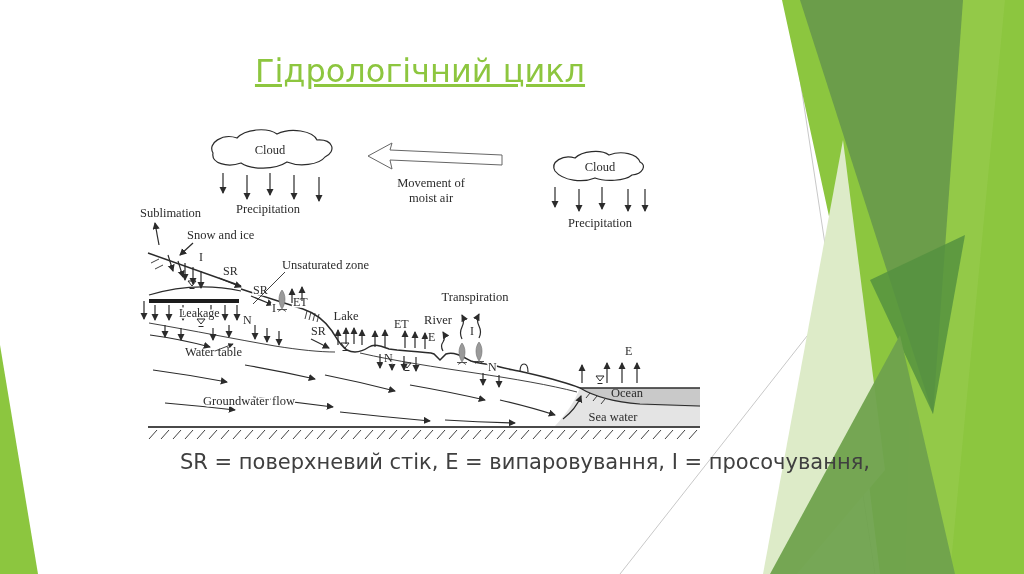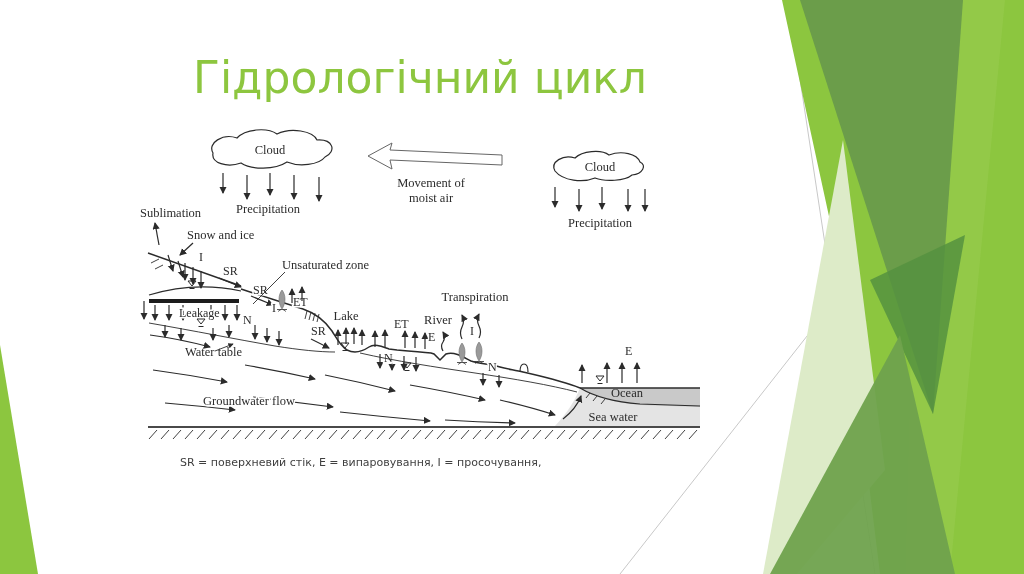--- a/index.html
+++ b/index.html
@@ -1,21 +1,21 @@
 <!DOCTYPE html>
 <html><head>
 <meta charset="utf-8">
 <style>
   html,body{margin:0;padding:0;background:#fff;}
   .slide{position:relative;width:1024px;height:574px;background:#ffffff;overflow:hidden;
          font-family:"DejaVu Sans","Liberation Sans",sans-serif;}
   .deco{position:absolute;left:0;top:0;pointer-events:none;}
   .title{position:absolute;left:110px;top:52px;width:620px;text-align:center;
-         font-size:44px;letter-spacing:0;color:#8dc63f;font-weight:400;}
-  .caption{position:absolute;left:180px;top:453px;font-size:11px;line-height:19px;
+         font-size:32px;letter-spacing:0;color:#8dc63f;font-weight:400;text-decoration:underline;}
+  .caption{position:absolute;left:180px;top:453px;font-size:21px;line-height:19px;
            color:#3f3f3f;}
   .diagram{position:absolute;left:135px;top:125px;}
   .dg-text{font-family:"Liberation Serif","DejaVu Serif",serif;font-size:12.5px;fill:#2b2b2b;}
   .dg-sm{font-family:"Liberation Serif","DejaVu Serif",serif;font-size:12px;fill:#2b2b2b;}
   .halo{paint-order:stroke;stroke:#ffffff;stroke-width:3px;}
   .ln{stroke:#2b2b2b;stroke-width:1.2;fill:none;}
   .ln2{stroke:#2b2b2b;stroke-width:1.5;fill:none;}
   .thin{stroke:#2b2b2b;stroke-width:0.9;fill:none;}
 </style>
 </head>

